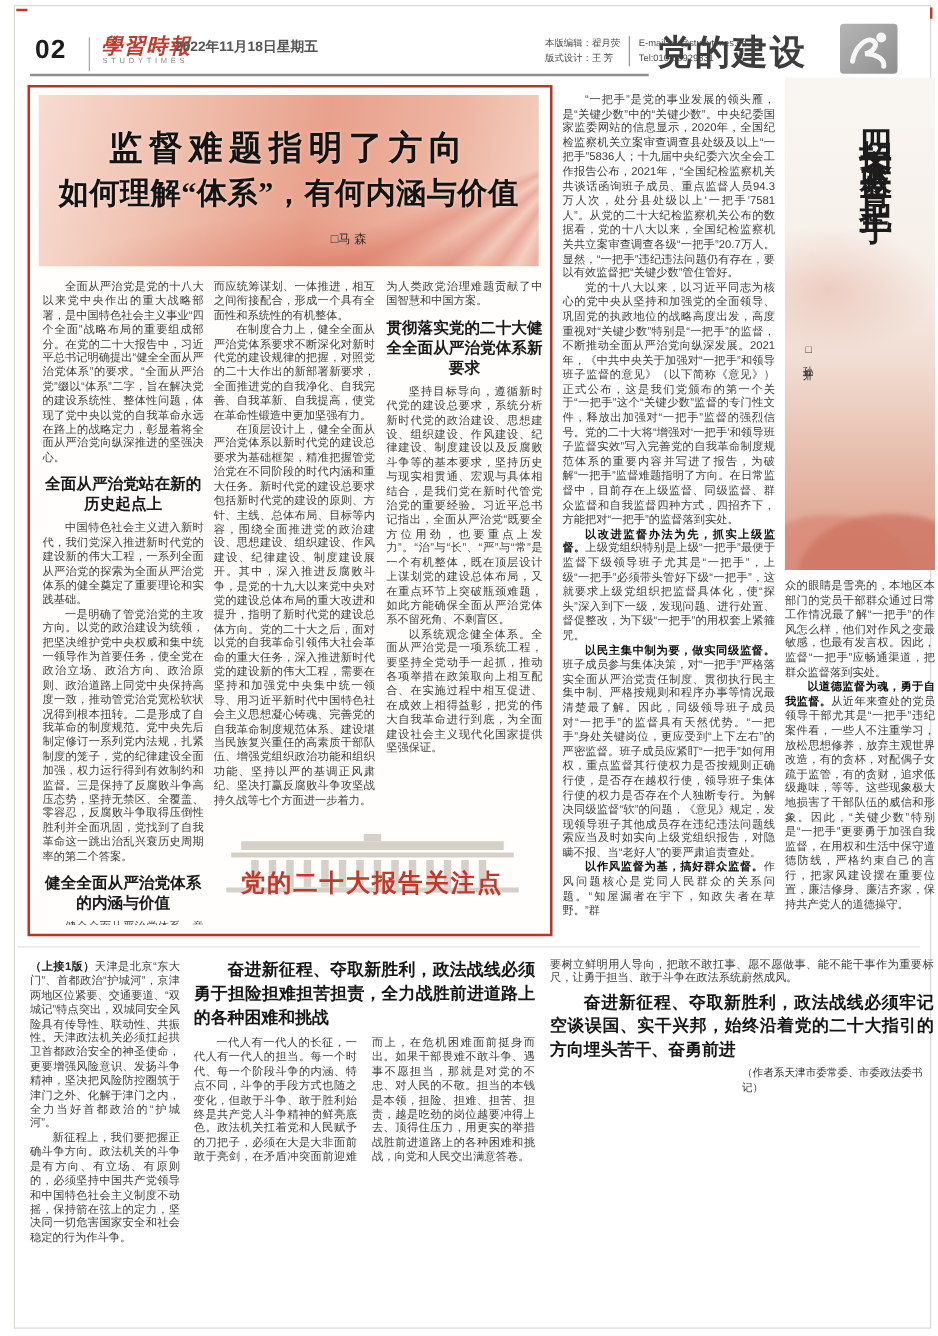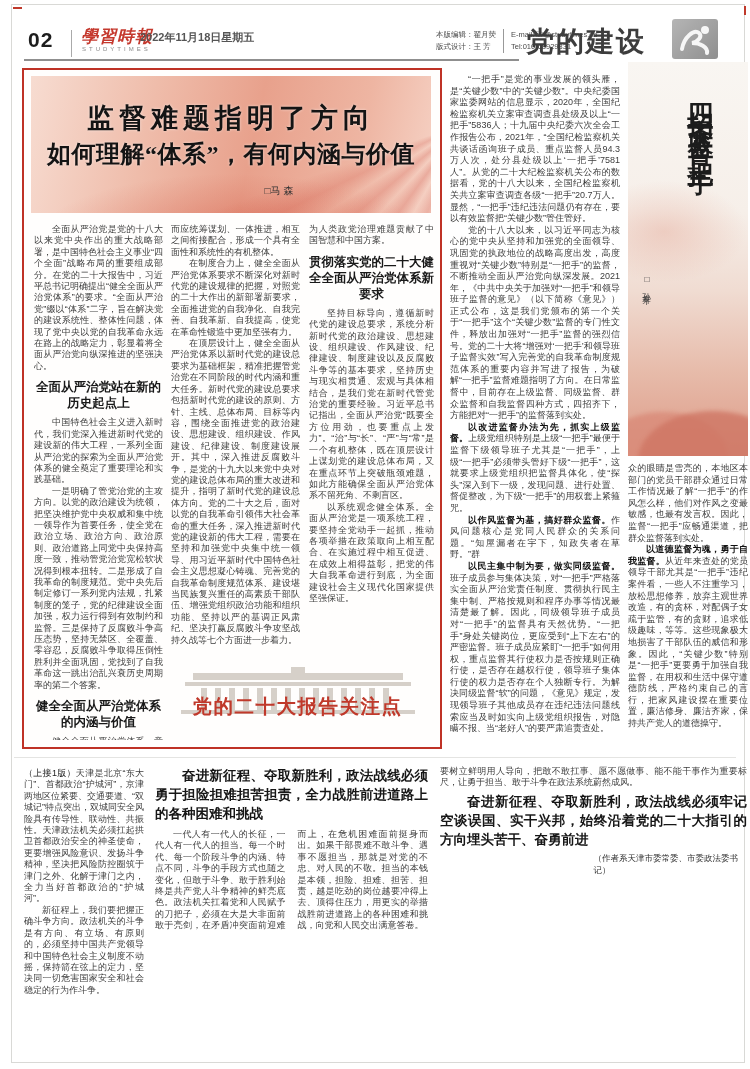--- a/index.html
+++ b/index.html
@@ -64,21 +64,21 @@
   
   .bottom-rule { position:absolute; left:14px; top:757px; width:722px; border-top:1px solid #e4e4e2; }
   .b-col1 { position:absolute; left:24px; top:768px; width:120px; height:294px; }
   .b-zone2 { position:absolute; left:155px; top:766px; width:273px; height:296px; overflow:hidden; }
   .b-zone3 { position:absolute; left:440px; top:766px; width:307px; height:296px; overflow:hidden; }
   .b-head { font-weight:900; font-size:13.5px; line-height:19px; color:#161616; text-align:justify; text-justify:inter-ideograph; text-indent:2em; font-family:"Liberation Sans","DejaVu Sans",sans-serif; }
   .b-body2 { margin-top:6px; height:212px; column-count:2; column-gap:12px; overflow:hidden; }
   .b-body3 { margin-top:5px; height:150px; column-count:2; column-gap:12px; overflow:hidden; }
   .b-intro { margin-bottom:3px; }
   .sig { margin-top:4px; margin-left:50%; font-size:8.5px; color:#333; text-align:left; font-family:"Liberation Serif","DejaVu Serif",serif; }
-  .contmark { font-weight:normal; color:#222; }
+  .contmark { font-weight:bold; color:#222; }
 </style>
 </head>
 <body>
 
 <div class="page">
   <div class="scan-frame"></div>
   <div class="tick tl"></div>
   <div class="tick tr"></div>
 
   <div class="header">
@@ -162,22 +162,22 @@
         </g>
       </svg>
       <div class="btext">党的二十大报告关注点</div>
     </div>
   </div>
 
   <div class="side-colA bodytext">
     <p>“一把手”是党的事业发展的领头雁，是“关键少数”中的“关键少数”。中央纪委国家监委网站的信息显示，2020年，全国纪检监察机关立案审查调查县处级及以上“一把手”5836人；十九届中央纪委六次全会工作报告公布，2021年，“全国纪检监察机关共谈话函询班子成员、重点监督人员94.3万人次，处分县处级以上‘一把手’7581人”。从党的二十大纪检监察机关公布的数据看，党的十八大以来，全国纪检监察机关共立案审查调查各级“一把手”20.7万人。显然，“一把手”违纪违法问题仍有存在，要以有效监督把“关键少数”管住管好。</p>
     <p>党的十八大以来，以习近平同志为核心的党中央从坚持和加强党的全面领导、巩固党的执政地位的战略高度出发，高度重视对“关键少数”特别是“一把手”的监督，不断推动全面从严治党向纵深发展。2021年，《中共中央关于加强对“一把手”和领导班子监督的意见》（以下简称《意见》）正式公布，这是我们党颁布的第一个关于“一把手”这个“关键少数”监督的专门性文件，释放出加强对“一把手”监督的强烈信号。党的二十大将“增强对‘一把手’和领导班子监督实效”写入完善党的自我革命制度规范体系的重要内容并写进了报告，为破解“一把手”监督难题指明了方向。在日常监督中，目前存在上级监督、同级监督、群众监督和自我监督四种方式，四招齐下，方能把对“一把手”的监督落到实处。</p>
     <p><b class="lead">以改进监督办法为先，抓实上级监督。</b><span>上级党组织特别是上级“一把手”最便于监督下级领导班子尤其是“一把手”，上级“一把手”必须带头管好下级“一把手”，这就要求上级党组织把监督具体化，使“探头”深入到下一级，发现问题、进行处置、督促整改，为下级“一把手”的用权套上紧箍咒。</span></p>
+    <p><b class="lead">以民主集中制为要，做实同级监督。</b><span>班子成员参与集体决策，对“一把手”严格落实全面从严治党责任制度、贯彻执行民主集中制、严格按规则和程序办事等情况最清楚最了解。因此，同级领导班子成员对“一把手”的监督具有天然优势。“一把手”身处关键岗位，更应受到“上下左右”的严密监督。班子成员应紧盯“一把手”如何用权，重点监督其行使权力是否按规则正确行使，是否存在越权行使，领导班子集体行使的权力是否存在个人独断专行。为解决同级监督“软”的问题，《意见》规定，发现领导班子其他成员存在违纪违法问题线索应当及时如实向上级党组织报告，对隐瞒不报、当“老好人”的要严肃追责查处。</span></p>
     <p><b class="lead">以作风监督为基，搞好群众监督。</b><span>作风问题核心是党同人民群众的关系问题。“知屋漏者在宇下，知政失者在草野。”群</span></p>
-    <p><b class="lead">以民主集中制为要，做实同级监督。</b><span>班子成员参与集体决策，对“一把手”严格落实全面从严治党责任制度、贯彻执行民主集中制、严格按规则和程序办事等情况最清楚最了解。因此，同级领导班子成员对“一把手”的监督具有天然优势。“一把手”身处关键岗位，更应受到“上下左右”的严密监督。班子成员应紧盯“一把手”如何用权，重点监督其行使权力是否按规则正确行使，是否存在越权行使，领导班子集体行使的权力是否存在个人独断专行。为解决同级监督“软”的问题，《意见》规定，发现领导班子其他成员存在违纪违法问题线索应当及时如实向上级党组织报告，对隐瞒不报、当“老好人”的要严肃追责查处。</span></p>
   </div>
 
   <div class="side-art">
     <div class="haze"></div>
     <div class="mtn1"></div>
     <div class="mtn2"></div>
     <div class="vtitle">四招齐下监督『一把手』</div>
     <div class="vauthor">□孙升平</div>
   </div>
 

